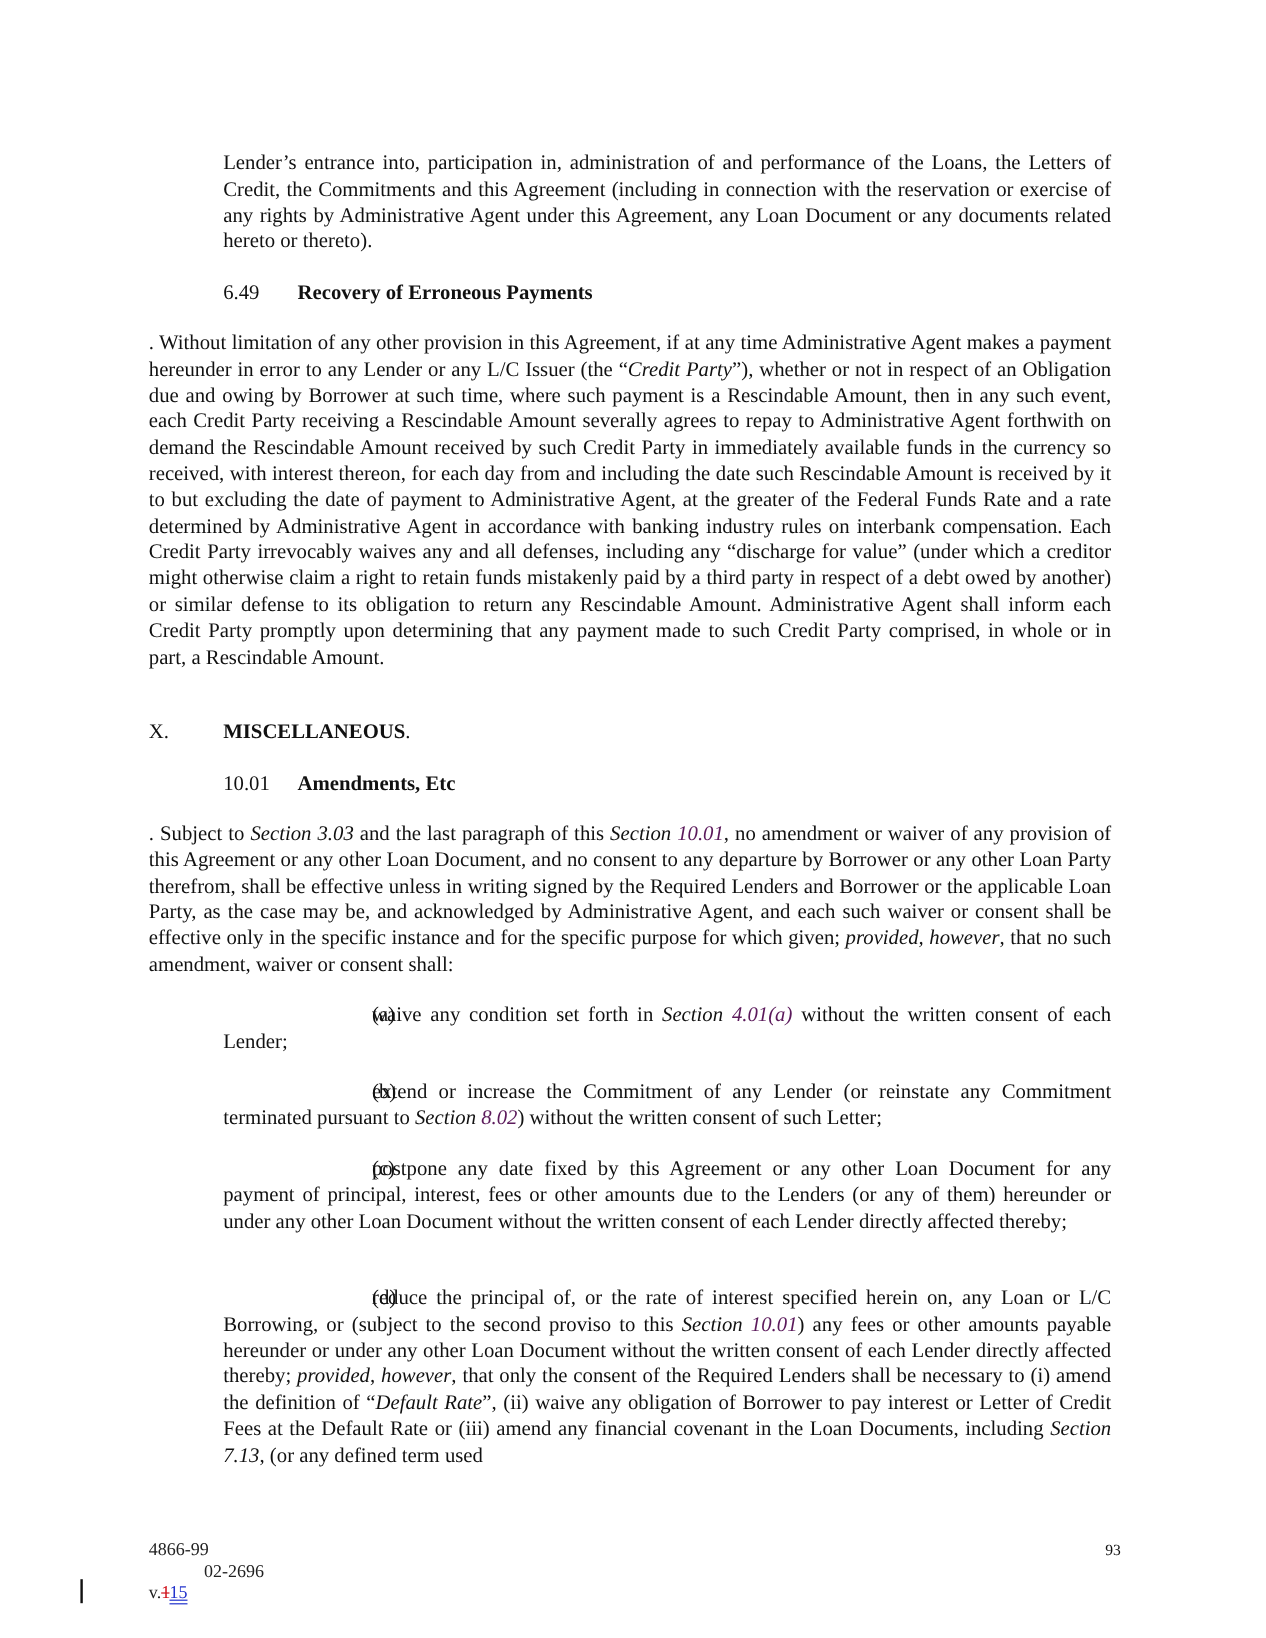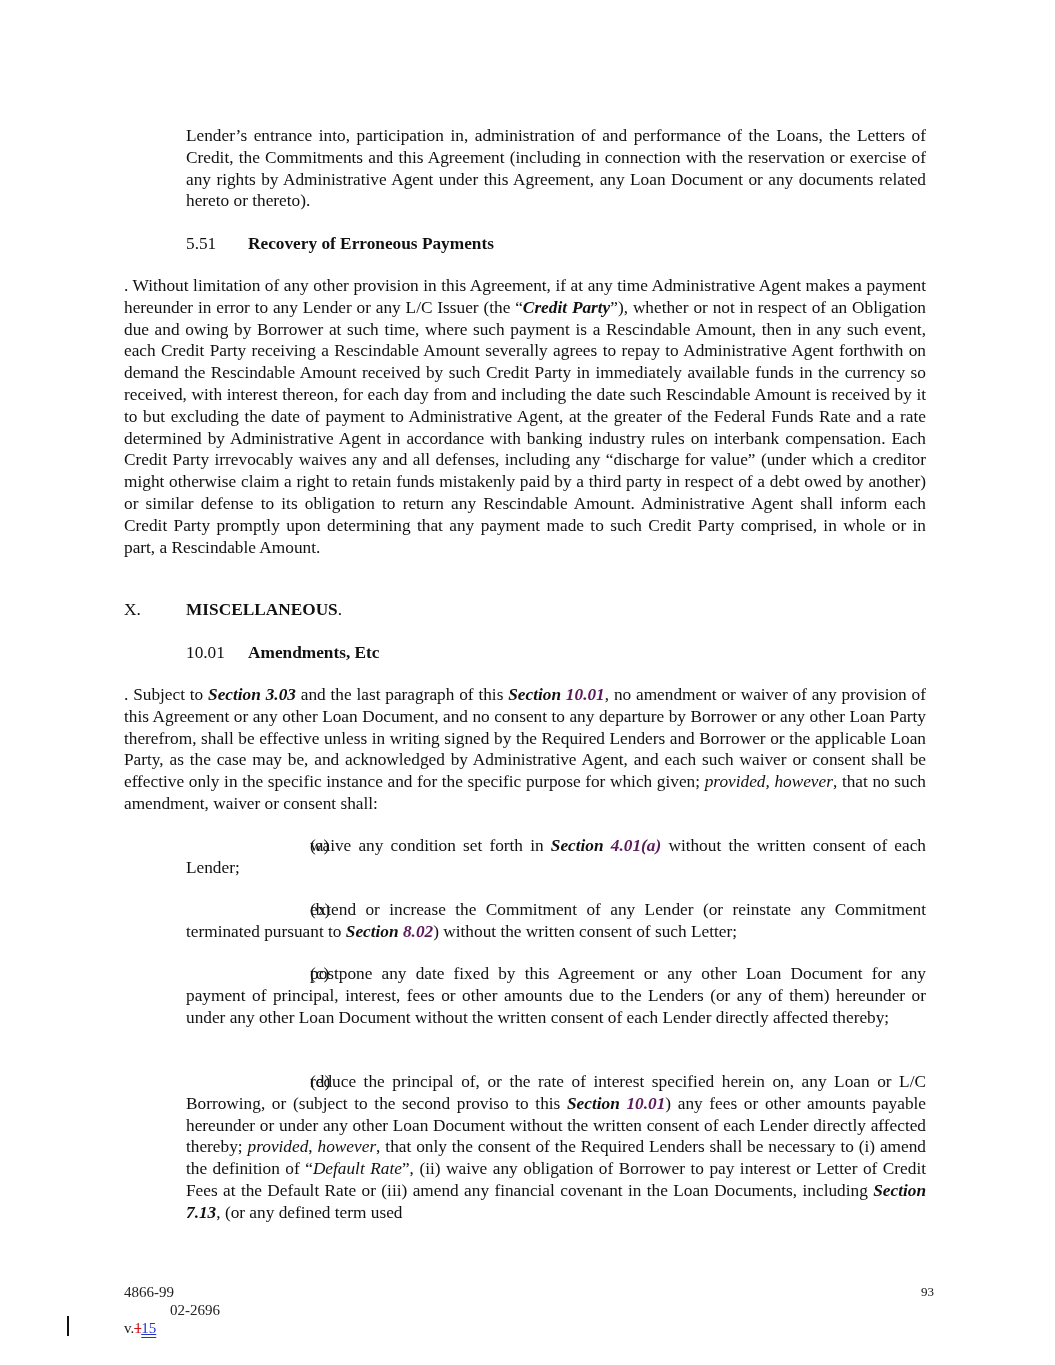--- a/index.html
+++ b/index.html
@@ -3,38 +3,38 @@
 <meta charset="utf-8">
 <style>
   html, body { margin: 0; padding: 0; background: #ffffff; }
   body { width: 1055px; height: 1365px; position: relative; overflow: hidden;
          font-family: "Liberation Serif", serif; color: #111; font-size: 17.3px; }
   .page { position: absolute; left: 0; top: 0; width: 1055px; height: 1052px; }
   .p { position: absolute; text-align: justify; line-height: 21.8px; margin: 0; }
   .head { position: absolute; margin: 0; line-height: 22px; white-space: nowrap; }
   .num { display: inline-block; }
   b { font-weight: bold; }
-  .sref { font-weight: bold; font-style: italic; }
+  .sref { font-weight: normal; font-style: italic; }
   .link { color: #5b1a5b; }
   .ital { font-style: italic; margin-top: 28px; }
   .foot { position: absolute; font-size: 15px; line-height: 15px; color: #222; }
   .strike { color: #d0141d; text-decoration: line-through; }
   .ins { color: #2233cc; text-decoration: underline double; }
   .changebar { position: absolute; left: 67px; top: 1316px; width: 2px; height: 20px; background: #111; }
   .pnum { position: absolute; left: 921px; top: 1284px; font-size: 13px; }
 </style>
 </head>
 <body>
 
 <div class="page">
 
   <p class="p" style="left:186px; top:125px; width:740px;">Lender’s entrance into, participation in, administration of and performance of the Loans, the Letters of Credit, the Commitments and this Agreement (including in connection with the reservation or exercise of any rights by Administrative Agent under this Agreement, any Loan Document or any documents related hereto or thereto).</p>
 
   <div class="head" style="left:186px; top:233px;">
-    <span class="num" style="width:62px;">5.51</span><b>Recovery of Erroneous Payments</b>
+    <span class="num" style="width:62px;">6.49</span><b>Recovery of Erroneous Payments</b>
   </div>
 
   <p class="p" style="left:124px; top:275px; width:802px;"><span>. Without limitation of any other provision in this Agreement, if at any time Administrative Agent makes a payment hereunder in error to any Lender or any L/C Issuer (the “</span><span class="sref">Credit Party</span><span>”), whether or not in respect of an Obligation due and owing by Borrower at such time, where such payment is a Rescindable Amount, then in any such event, each Credit Party receiving a Rescindable Amount severally agrees to repay to Administrative Agent forthwith on demand the Rescindable Amount received by such Credit Party in immediately available funds in the currency so received, with interest thereon, for each day from and including the date such Rescindable Amount is received by it to but excluding the date of payment to Administrative Agent, at the greater of the Federal Funds Rate and a rate determined by Administrative Agent in accordance with banking industry rules on interbank compensation. Each Credit Party irrevocably waives any and all defenses, including any “discharge for value” (under which a creditor might otherwise claim a right to retain funds mistakenly paid by a third party in respect of a debt owed by another) or similar defense to its obligation to return any Rescindable Amount. Administrative Agent shall inform each Credit Party promptly upon determining that any payment made to such Credit Party comprised, in whole or in part, a Rescindable Amount.</span></p>
 
   <div class="head" style="left:124px; top:599px;">
     <span class="num" style="width:62px;">X.</span><b>MISCELLANEOUS</b><span>.</span>
   </div>
 
   <div class="head" style="left:186px; top:642px;">
     <span class="num" style="width:62px;">10.01</span><b>Amendments, Etc</b>

